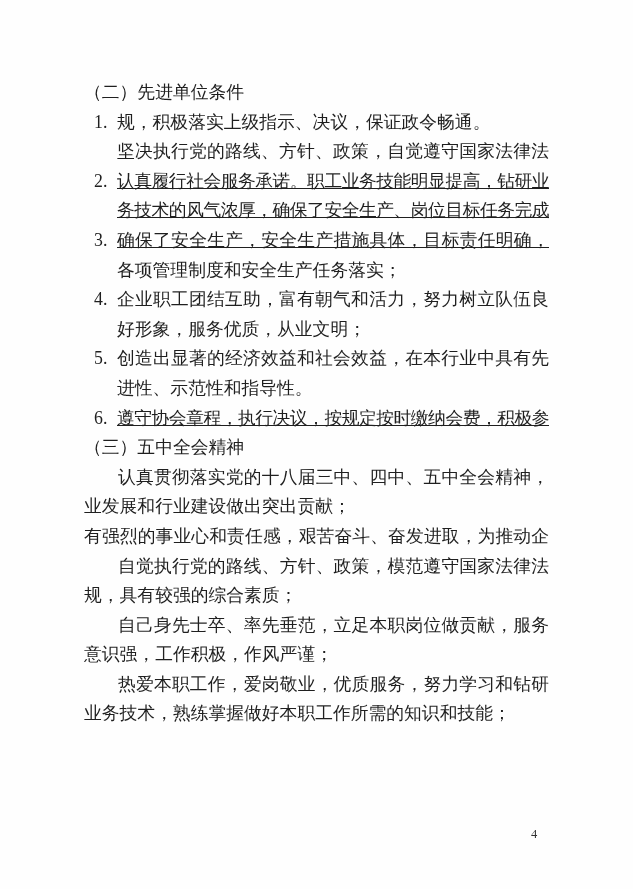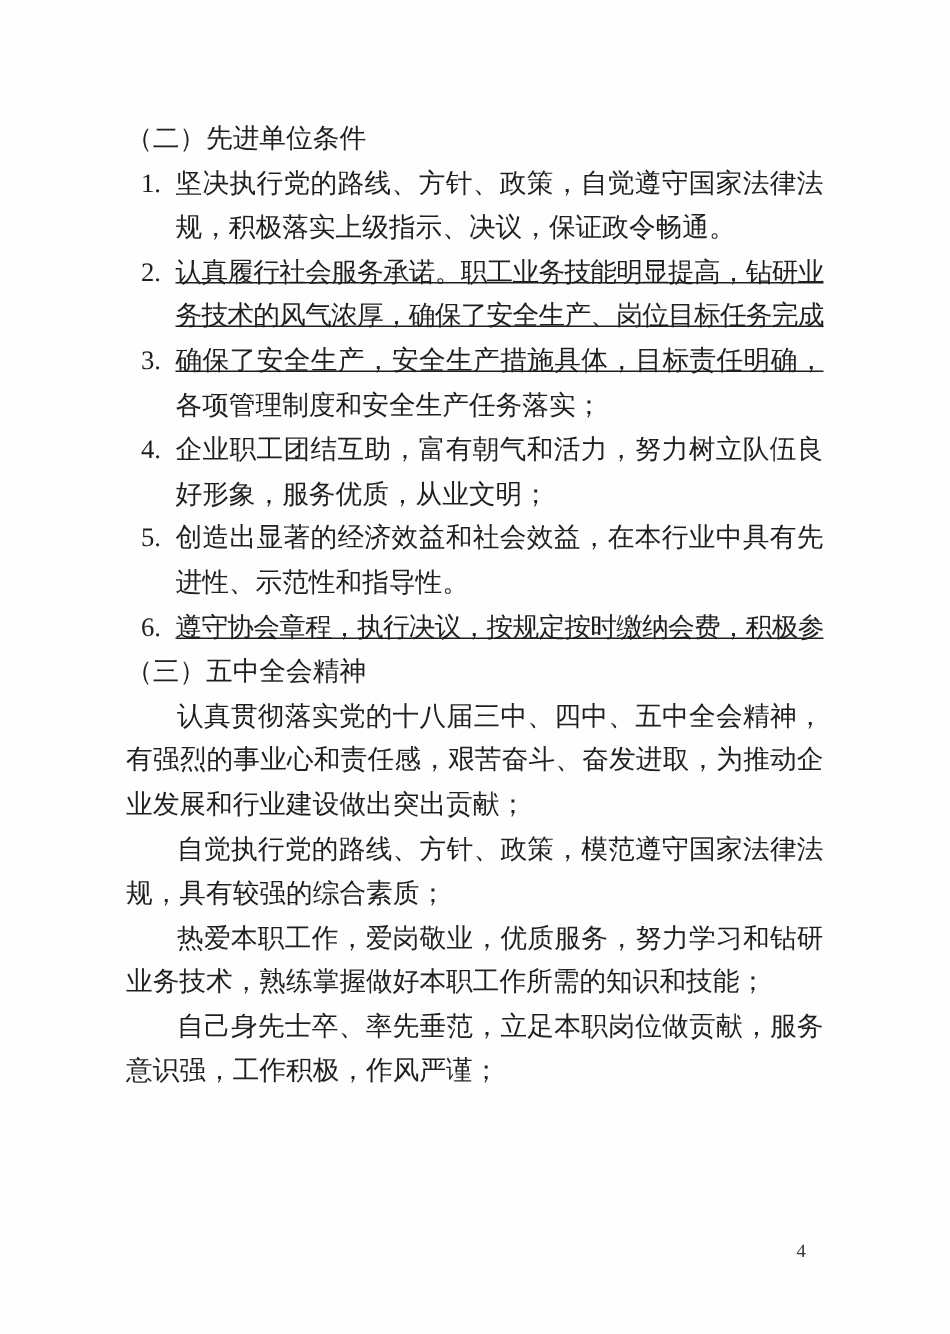--- a/index.html
+++ b/index.html
@@ -37,22 +37,22 @@
 </head>
 <body>
 
 <div class="page">
   <div class="content">
 
     <div class="ln">（二）先进单位条件</div>
 
     <div class="li">
       <span class="num">1.</span>
+      <div class="ln">规，积极落实上级指示、决议，保证政令畅通。</div>
       <div class="ln j">坚决执行党的路线、方针、政策，自觉遵守国家法律法</div>
-      <div class="ln">规，积极落实上级指示、决议，保证政令畅通。</div>
     </div>
 
     <div class="li">
       <span class="num">2.</span>
       <div class="ln j tight">认真履行社会服务承诺。职工业务技能明显提高，钻研业</div>
       <div class="ln j tight">务技术的风气浓厚，确保了安全生产、岗位目标任务完成</div>
     </div>
 
     <div class="li">
       <span class="num">3.</span>
@@ -74,35 +74,35 @@
 
     <div class="li">
       <span class="num">6.</span>
       <div class="ln j tight">遵守协会章程，执行决议，按规定按时缴纳会费，积极参</div>
     </div>
 
     <div class="ln">（三）五中全会精神</div>
 
     <div>
       <div class="ln j ind">认真贯彻落实党的十八届三中、四中、五中全会精神，</div>
+      <div class="ln">业发展和行业建设做出突出贡献；</div>
       <div class="ln j">有强烈的事业心和责任感，艰苦奋斗、奋发进取，为推动企</div>
-      <div class="ln">业发展和行业建设做出突出贡献；</div>
     </div>
 
     <div>
       <div class="ln j ind">自觉执行党的路线、方针、政策，模范遵守国家法律法</div>
       <div class="ln">规，具有较强的综合素质；</div>
     </div>
 
     <div>
-      <div class="ln j ind">热爱本职工作，爱岗敬业，优质服务，努力学习和钻研</div>
-      <div class="ln">业务技术，熟练掌握做好本职工作所需的知识和技能；</div>
+      <div class="ln j ind">自己身先士卒、率先垂范，立足本职岗位做贡献，服务</div>
+      <div class="ln">意识强，工作积极，作风严谨；</div>
     </div>
 
     <div>
-      <div class="ln j ind">自己身先士卒、率先垂范，立足本职岗位做贡献，服务</div>
-      <div class="ln">意识强，工作积极，作风严谨；</div>
+      <div class="ln j ind">热爱本职工作，爱岗敬业，优质服务，努力学习和钻研</div>
+      <div class="ln">业务技术，熟练掌握做好本职工作所需的知识和技能；</div>
     </div>
 
   </div>
 
   <div class="pagenum">4</div>
 </div>
 
 </body></html>

